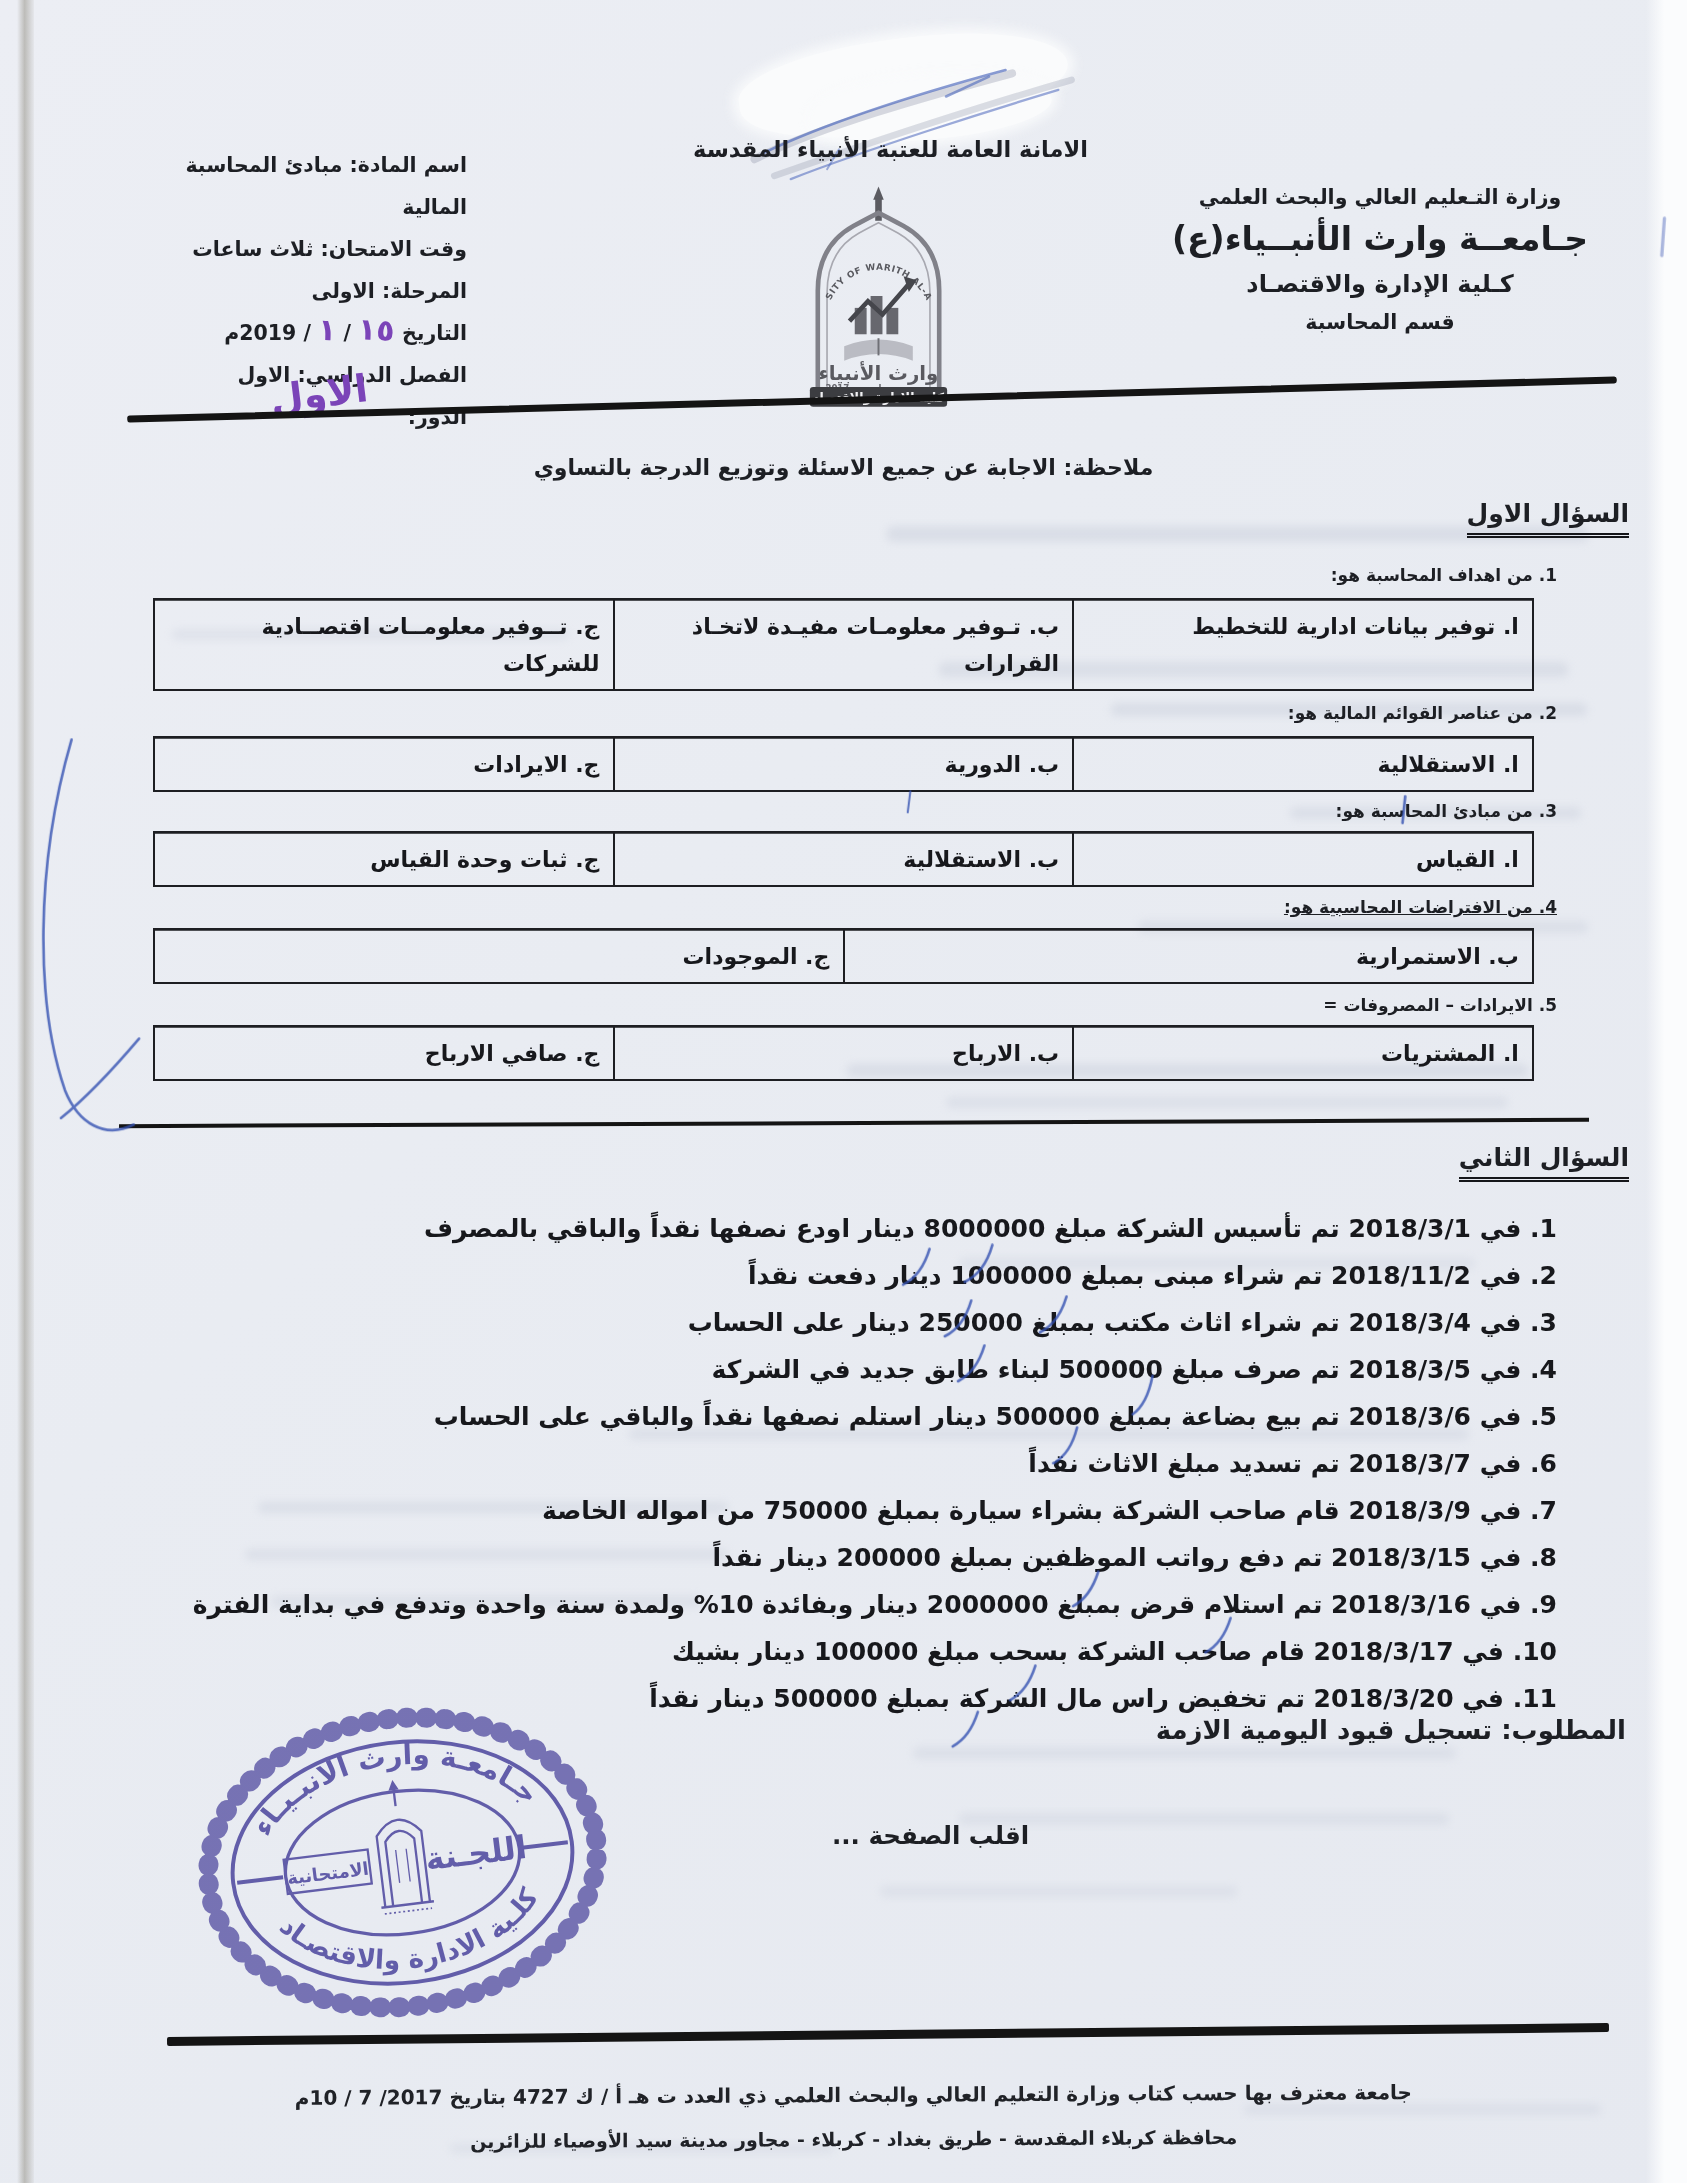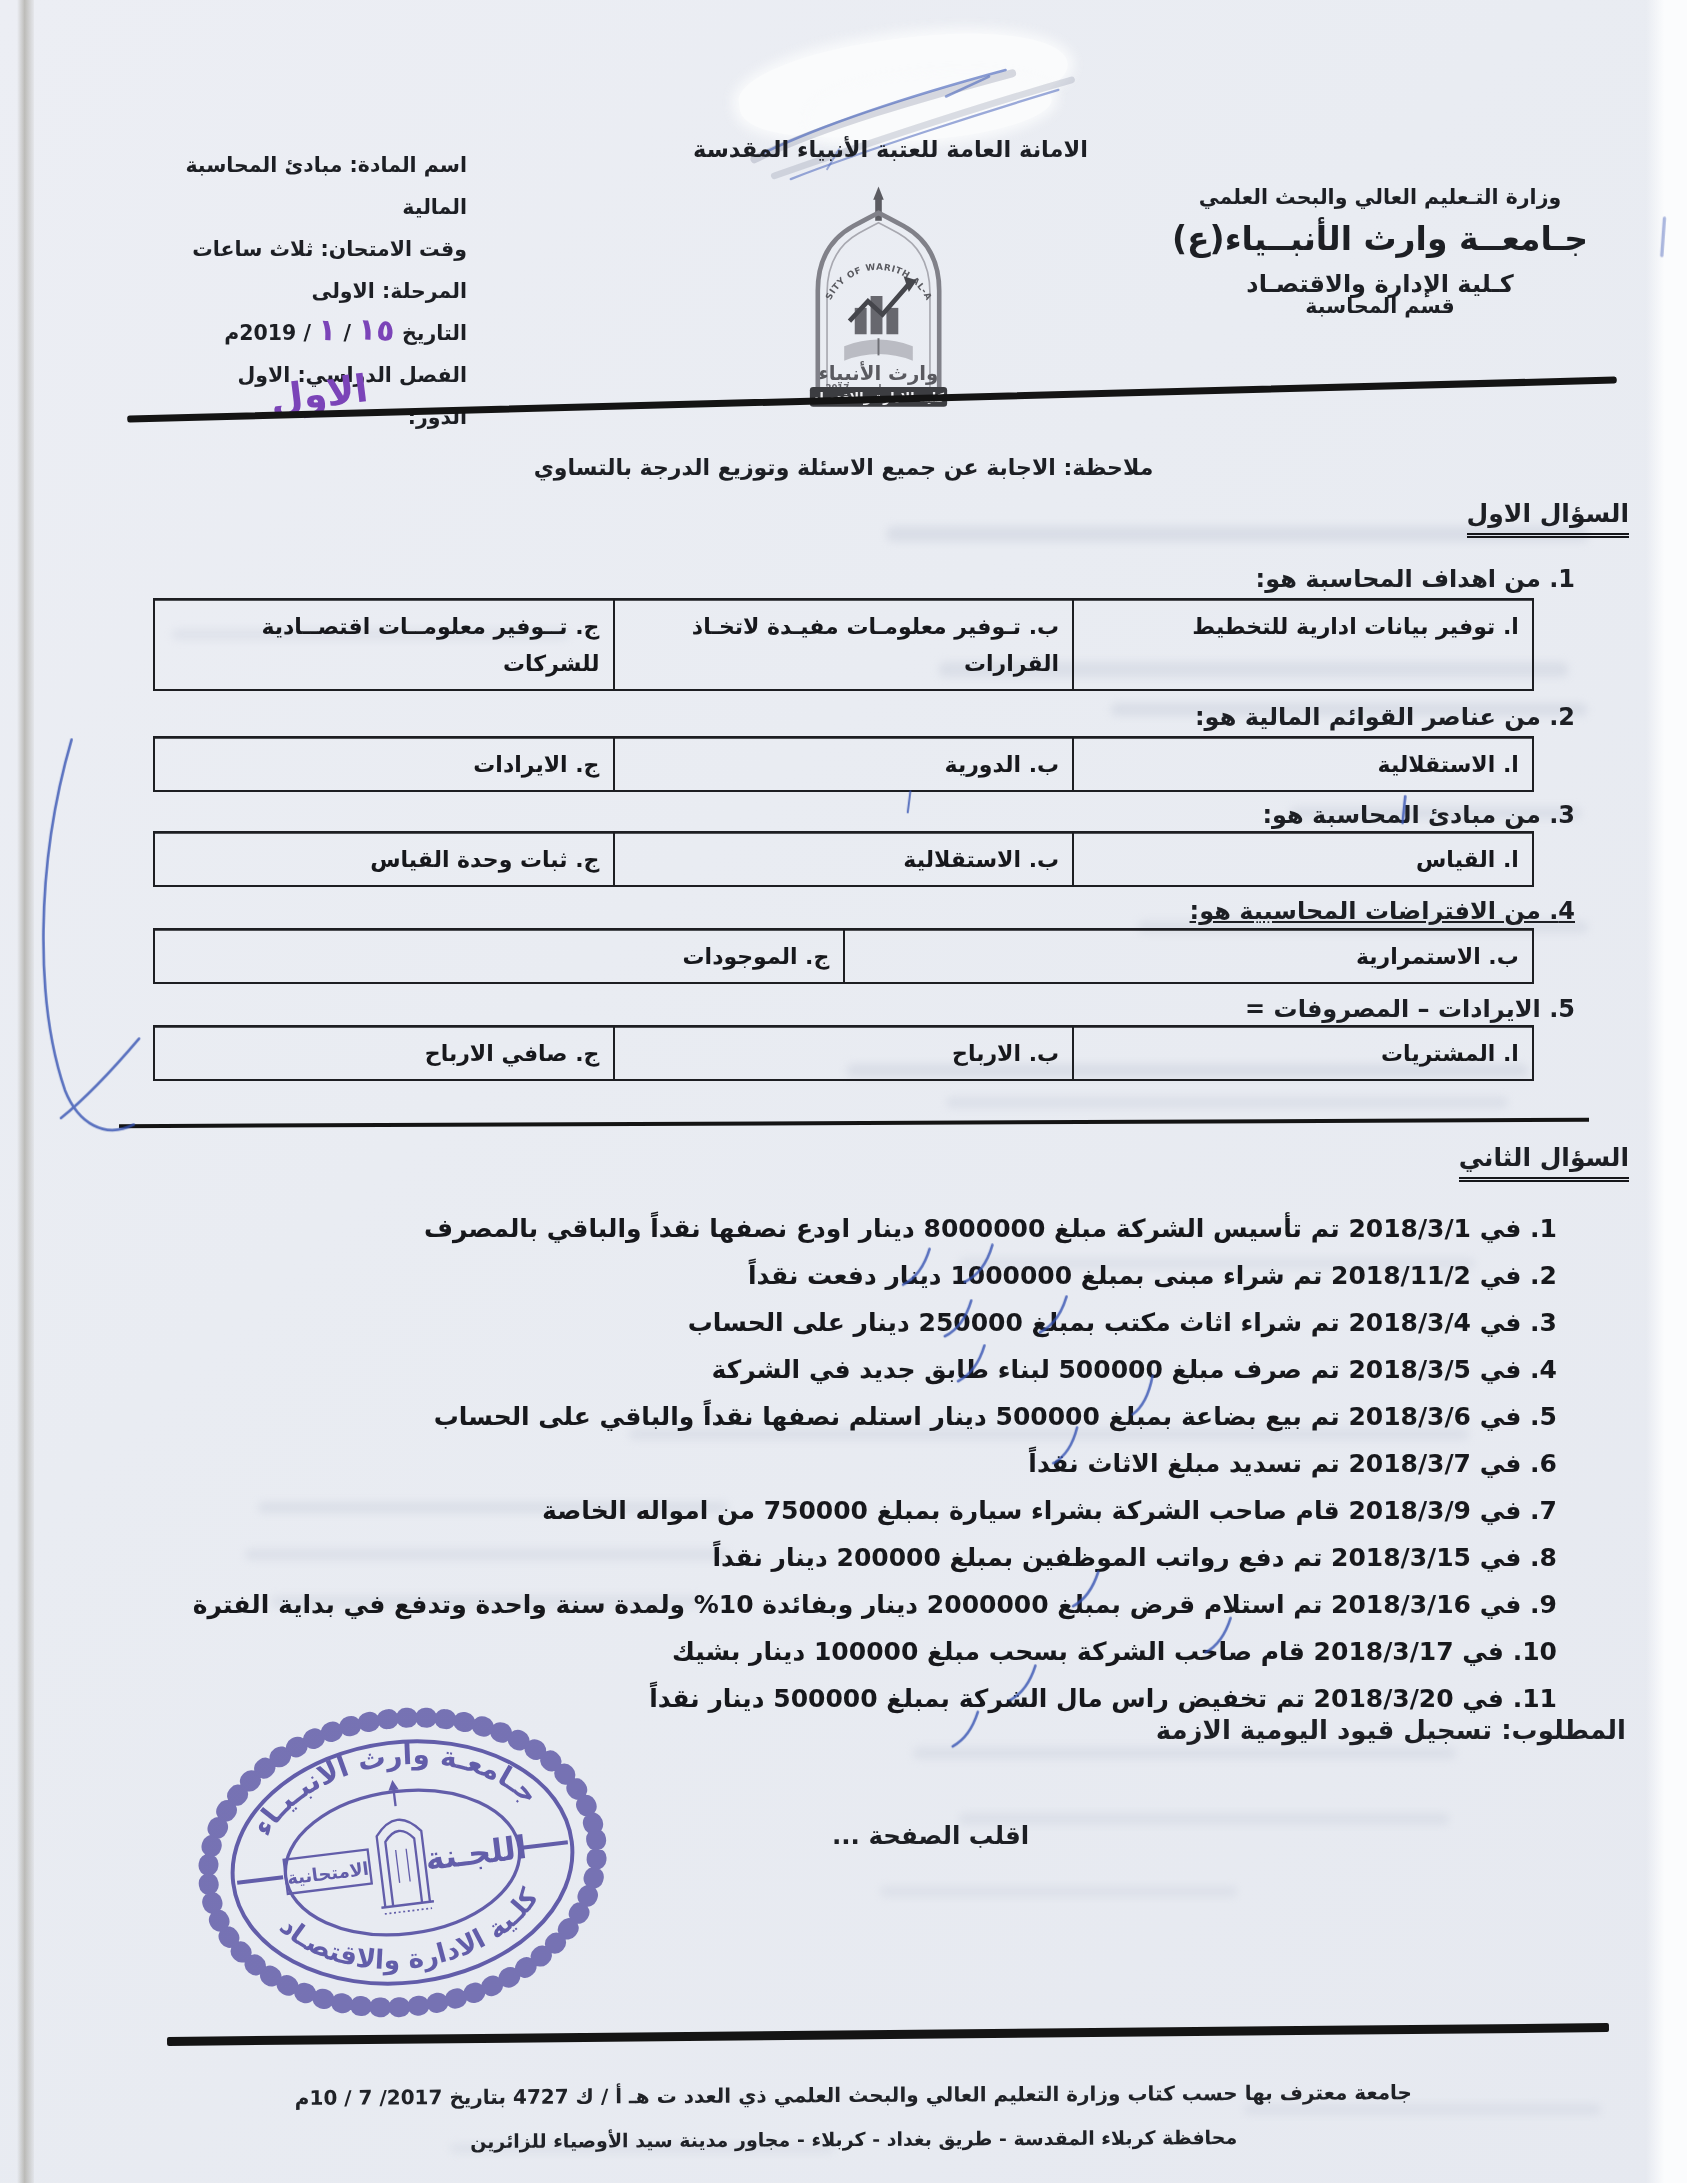--- a/index.html
+++ b/index.html
@@ -20,34 +20,34 @@
   .streak{left:17px;top:0;width:17px;height:2183px;
     background:linear-gradient(to right,rgba(125,120,104,0),rgba(125,120,104,.42) 45%,rgba(125,120,104,.06));}
   .edge-right{right:0;top:0;width:41px;height:2183px;background:linear-gradient(to left,#fbfcfd 55%,rgba(251,252,253,0));}
   
   .gh{background:#c4cad8;filter:blur(4px);border-radius:5.3px;}
   
   .center-org{left:692px;top:136px;width:397px;text-align:center;font-size:22.5px;font-weight:bold;}
   .right-head{left:1128px;top:187px;width:504px;text-align:center;line-height:1;}
   .rh-ministry{font-size:20.5px;font-weight:bold;margin-bottom:14.6px;}
   .rh-univ{font-size:33px;font-weight:bold;letter-spacing:0.7px;margin-bottom:17px;}
-  .rh-college{font-size:24px;font-weight:bold;}
+  .rh-college{font-size:24px;font-weight:bold;margin-bottom:16px;}
   .rh-dept{font-size:20.5px;font-weight:bold;}
   .left-head{left:120px;top:144px;width:347px;text-align:right;font-size:20.5px;font-weight:bold;line-height:42px;}
   .hw{color:#7b44b8;font-weight:bold;}
   .hw-date{font-size:30px;display:inline-block;transform:rotate(3deg);line-height:0;}
   .hw-round{left:270px;top:372px;font-size:38px;transform:rotate(-7deg);letter-spacing:2.6px;}
   
   .sep{background:#141414;}
   .sep1{left:127px;top:396px;width:1490px;height:7.3px;transform:rotate(-1.5deg);border-radius:2.6px;}
   .sep2{left:119px;top:1121px;width:1470px;height:4px;transform:rotate(-0.25deg);}
   .sep3{left:167px;top:2030px;width:1442px;height:9.3px;transform:rotate(-0.55deg);border-radius:2px;}
   .note{left:0;top:455px;width:1687px;text-align:center;font-size:22px;font-weight:bold;}
   .sec-title{right:58px;font-size:25px;font-weight:bold;border-bottom:5.3px double #15161a;padding-bottom:5.3px;}
-  .q-heading{right:112px;font-size:24px;font-weight:bold;text-align:center;}
+  .q-heading{right:130px;font-size:17px;font-weight:bold;text-align:center;}
   .qtable{left:153px;right:153px;display:flex;flex-direction:row;border:2px solid #1d1e22;
     box-shadow:0 0.7px 0 #1d1e22 inset;}
   .qtable .cell{flex:1 1 0;padding:8px 13.2px 6.6px;font-size:22px;font-weight:bold;line-height:1.7;color:#17181c;}
   .qtable .cell + .cell{border-right:2px solid #1d1e22;}
   .items{left:112px;right:130px;top:1205px;font-size:25px;font-weight:bold;color:#17181c;}
   .items .item{height:47px;line-height:47px;white-space:nowrap;}
   .required{right:61px;top:1715px;font-size:26px;font-weight:bold;}
   .turnpage{left:832px;top:1821px;font-size:24.5px;font-weight:bold;}
   .footer-wrap{left:172px;top:2083px;width:1363px;text-align:center;font-size:20px;font-weight:bold;color:#202227;transform:rotate(-0.3deg);}
   .footer-wrap .f2{margin-top:21px;font-size:19px;}

